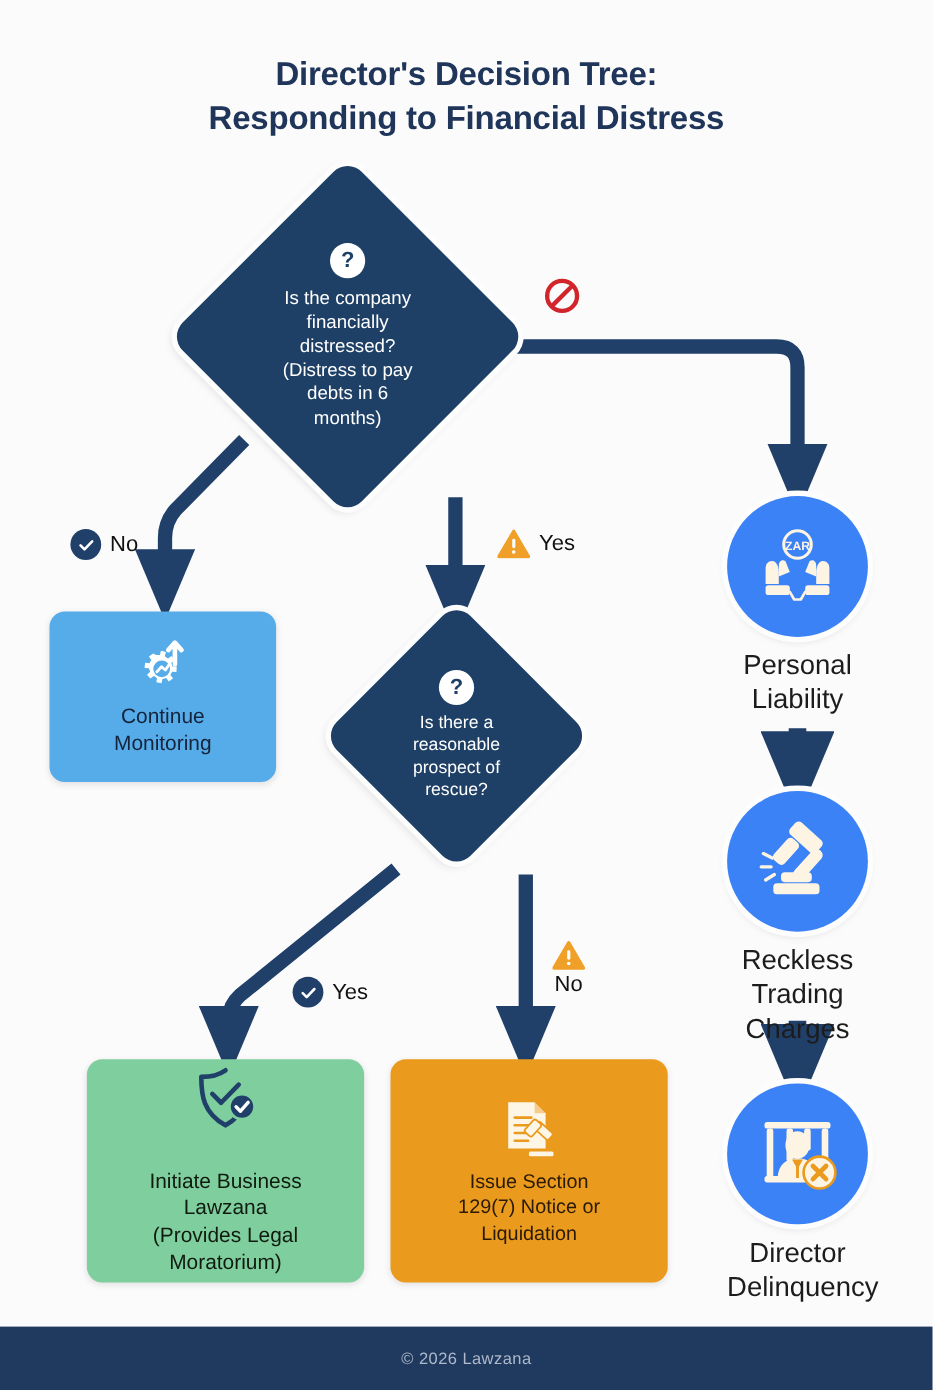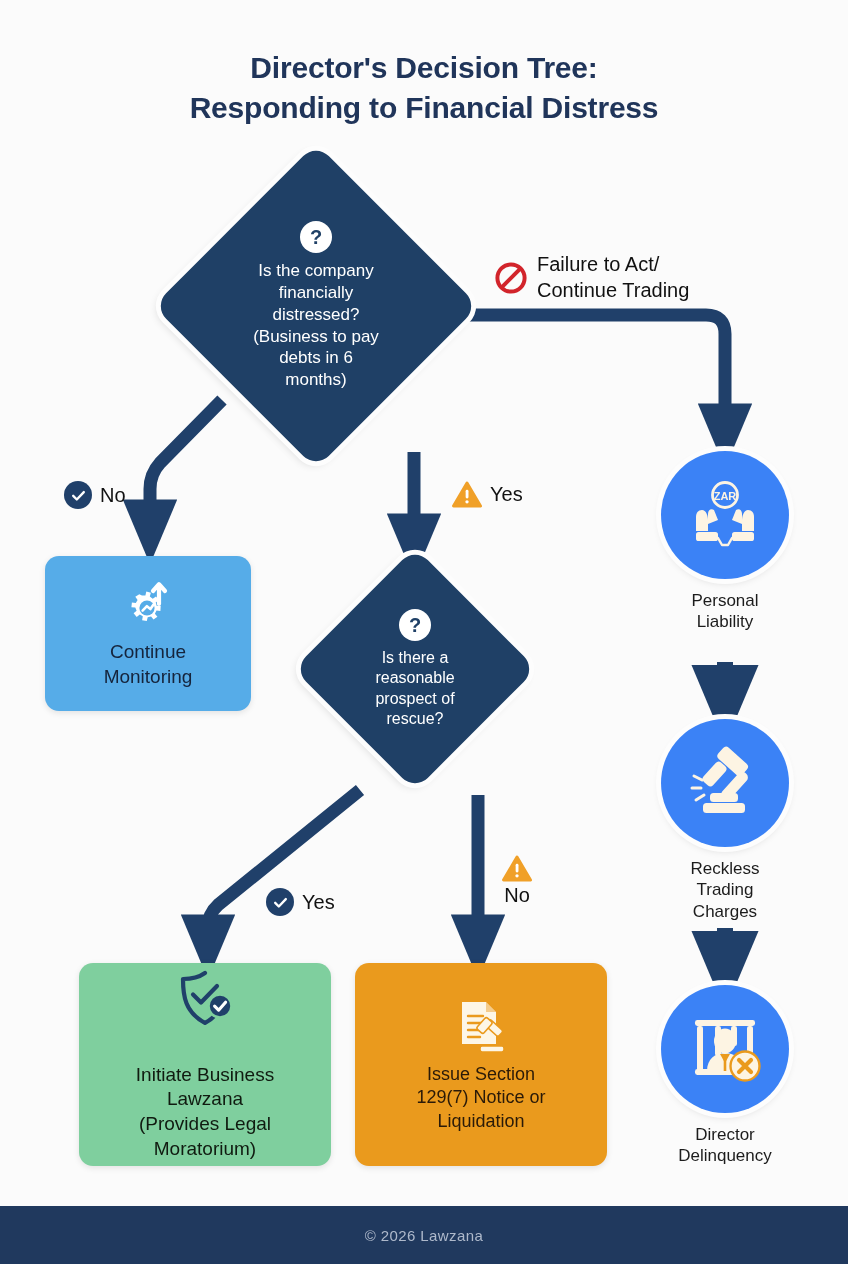--- a/index.html
+++ b/index.html
@@ -98,21 +98,21 @@
     background: #3b82f6;
     box-shadow: 0 0 0 5px #fdfdfd, 0 3px 9px rgba(0,0,0,0.17);
     display: flex;
     align-items: center;
     justify-content: center;
     margin: 0 auto;
   }
   .circ-label {
     margin-top: 11px;
     color: #1c1c1c;
-    font-size: 17px;
+    font-size: 25px;
     line-height: 1.25;
     white-space: pre-line;
   }
 
   
   .branch {
     position: absolute;
     display: flex;
     align-items: center;
     gap: 8px;
@@ -192,35 +192,31 @@
     <path d="M725,928 L725,966" fill="none" stroke="#20406a" stroke-width="16" marker-end="url(#ah)"></path>
   </svg>
 
   <div class="diamond-wrap" style="left:201px; top:191px; width:230px; height:230px;">
     <div class="diamond-bg"></div>
     <div class="diamond-inner" style="font-size:17px; width:205px;">
       <div class="qmark">?</div>
       <span class="dtext">Is the company</span>
       <span class="dtext">financially</span>
       <span class="dtext">distressed?</span>
-      <span class="dtext">(Business to pay</span>
+      <span class="dtext">(Distress to pay</span>
       <span class="dtext">debts in 6</span>
       <span class="dtext">months)</span>
     </div>
   </div>
 
   <div class="toplabel" style="left:494px; top:252px;">
     <svg class="ban" viewBox="0 0 24 24">
       <circle cx="12" cy="12" r="9.6" fill="none" stroke="#d2242b" stroke-width="2.8"></circle>
       <line x1="5.6" y1="18.4" x2="18.4" y2="5.6" stroke="#d2242b" stroke-width="2.8"></line>
     </svg>
-    <div>
-      <div>Failure to Act/</div>
-      <div>Continue Trading</div>
-    </div>
   </div>
 
   <div class="branch" style="left:64px; top:481px;">
     <span class="chk">
       <svg width="17" height="17" viewBox="0 0 24 24">
           <path d="M4.5 12.5 L9.6 17.6 L19.5 7.2" fill="none" stroke="#ffffff" stroke-width="3.3" stroke-linecap="round" stroke-linejoin="round"></path>
         </svg>
     </span>
     <span>No</span>
   </div>

